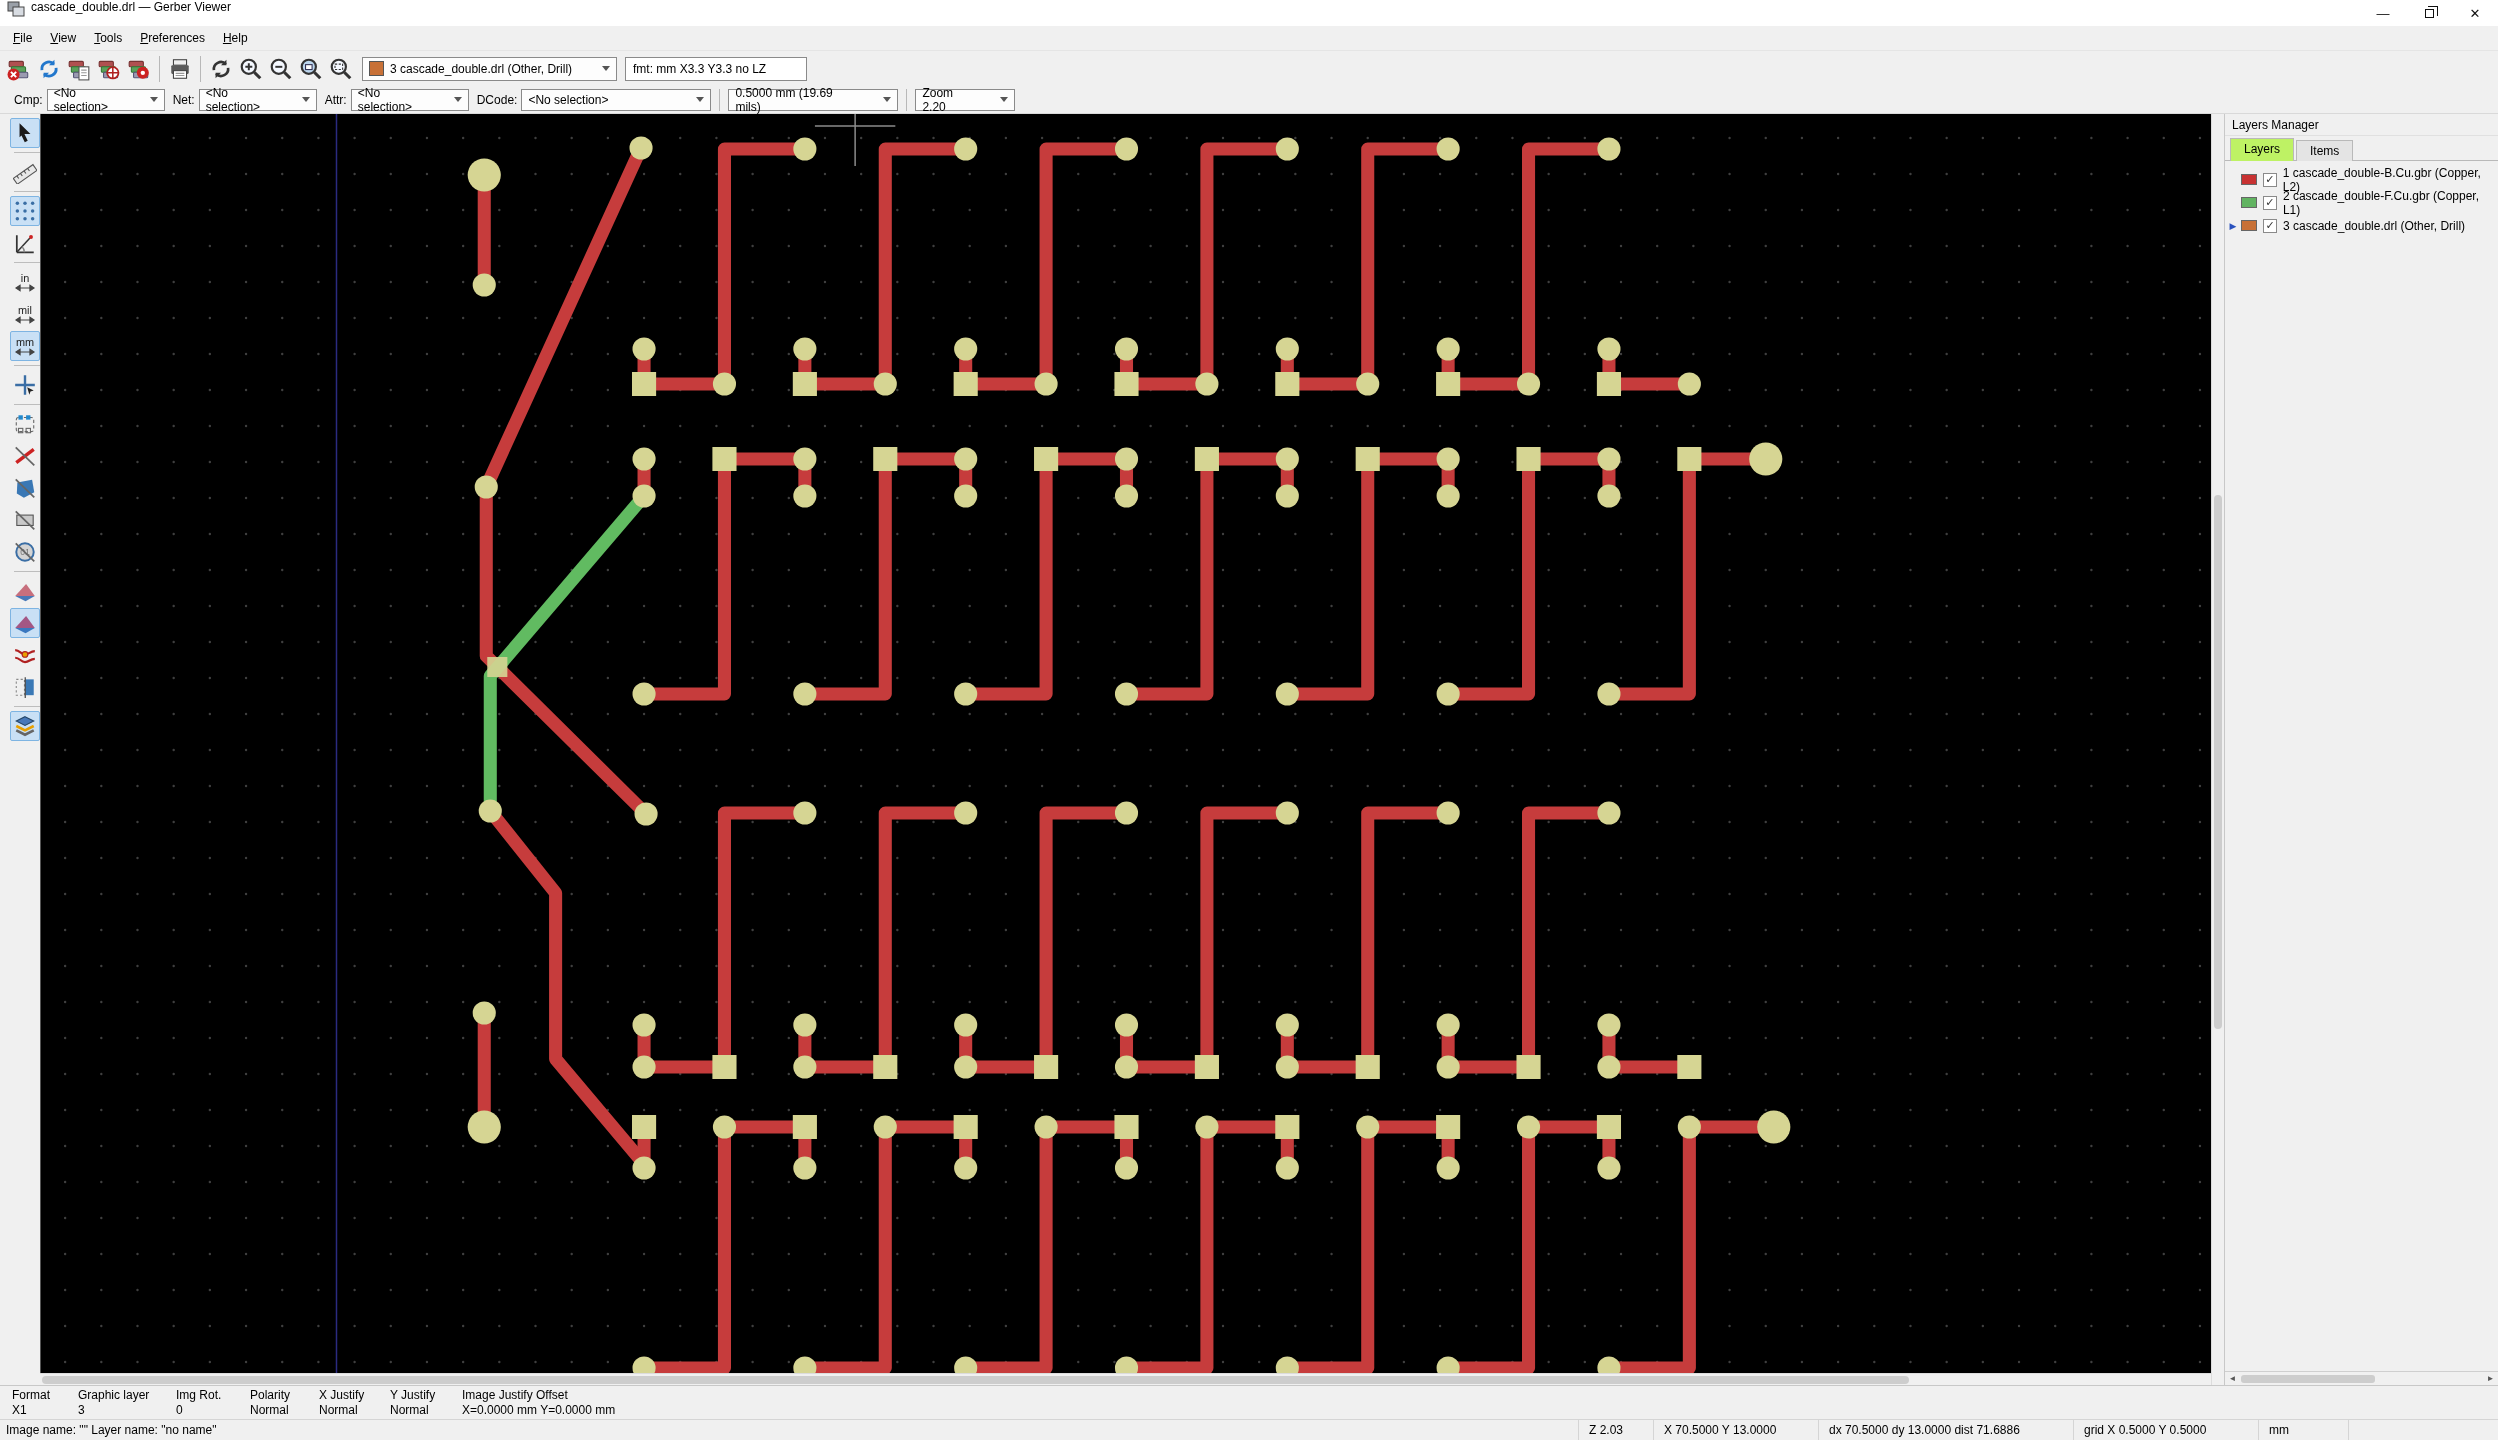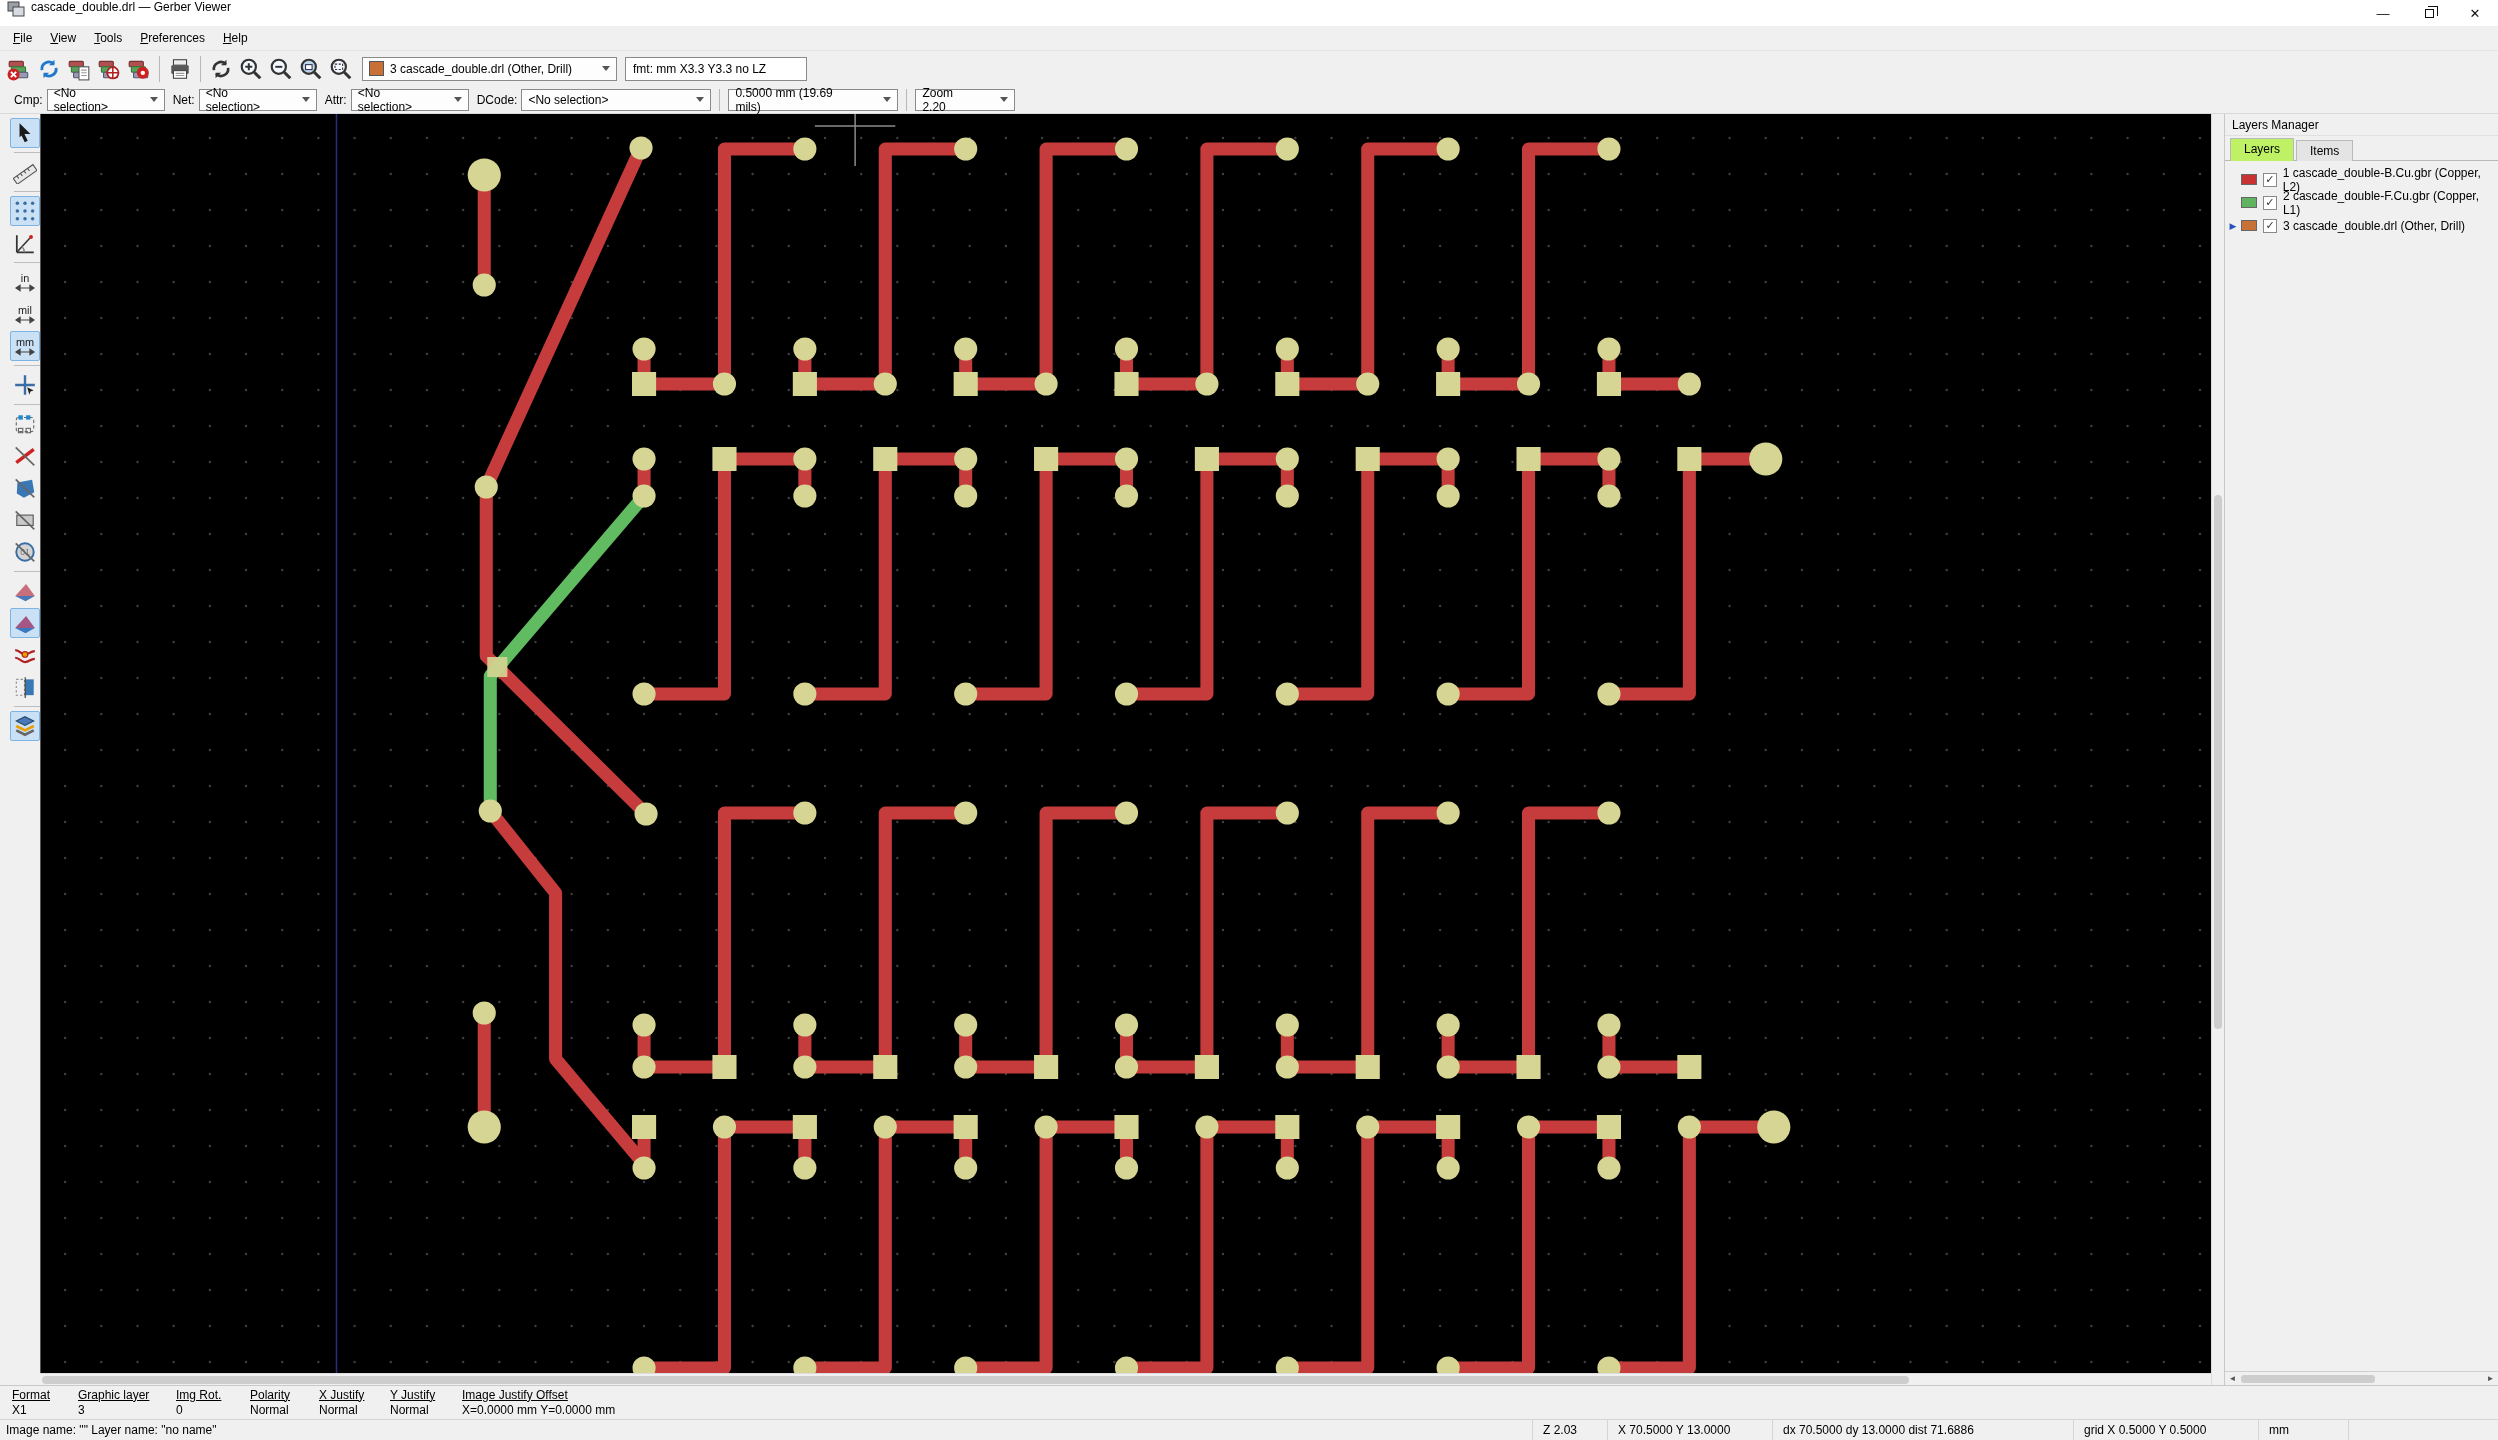--- a/index.html
+++ b/index.html
@@ -81,21 +81,21 @@
   .pfill { flex:1; }
   .pscroll { height:14px; border-top:1px solid #cfcfcf; display:flex; align-items:center; }
   .parr { width:15px; text-align:center; font-size:8px; color:#555; }
   .ptrack { flex:1; height:10px; position:relative; }
   .pthumb { position:absolute; left:1px; top:1px; height:8px; width:55%; background:#cdcdcd; border-radius:3px; }
 
   
   .status1 { height:34px; background:#f0f0f0; border-top:1px solid #c8c8c8; display:flex;
              padding-left:12px; flex:none; }
   .scol { display:flex; flex-direction:column; justify-content:center; margin-right:0; }
-  .scol .l { line-height:15px;text-decoration:underline; }
+  .scol .l { line-height:15px; }
   .scol .v { line-height:15px; }
   .status2 { height:21px; background:#f0f0f0; border-top:1px solid #d5d5d5; display:flex;
              align-items:center; flex:none; }
   .s2left { flex:1; padding-left:6px; }
   .s2cell { height:100%; display:flex; align-items:center; padding-left:10px;
             border-left:1px solid #d5d5d5; flex:none; }
 </style>
 </head>
 <body>
 
@@ -691,19 +691,19 @@
         <span class="l">Image Justify Offset</span>
         <span class="v">X=0.0000 mm Y=0.0000 mm</span>
       </div>
     </div>
   <div class="status2">
     <div class="s2left">Image name: ""  Layer name: "no name"</div>
     <span id="s2cells" style="display:flex;height:100%;">
         <span class="s2cell" style="width: 75px;">Z 2.03</span>
         <span class="s2cell" style="width: 165px;">X 70.5000  Y 13.0000</span>
         <span class="s2cell" style="width: 255px;">dx 70.5000  dy 13.0000  dist 71.6886</span>
-        <span class="s2cell" style="width: 185px; margin-left: 46px;">grid X 0.5000  Y 0.5000</span>
+        <span class="s2cell" style="width: 185px;">grid X 0.5000  Y 0.5000</span>
         <span class="s2cell" style="width: 90px;">mm</span>
         <span class="s2cell" style="width: 150px;"></span>
       </span>
   </div>
 
 </div>
 
 </body></html>

